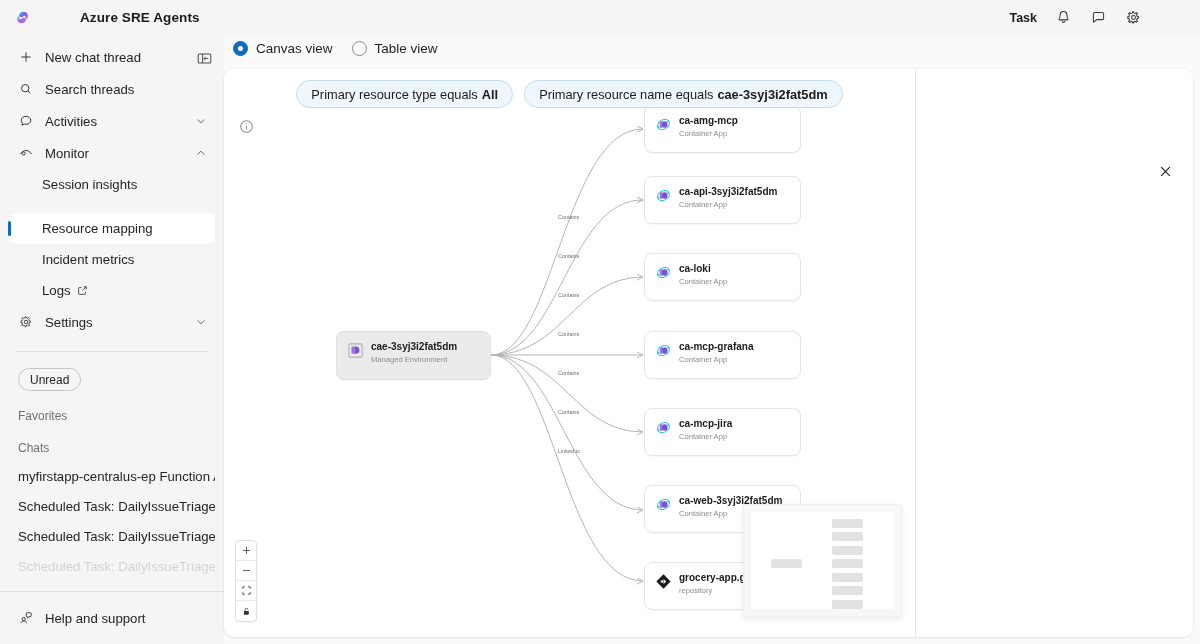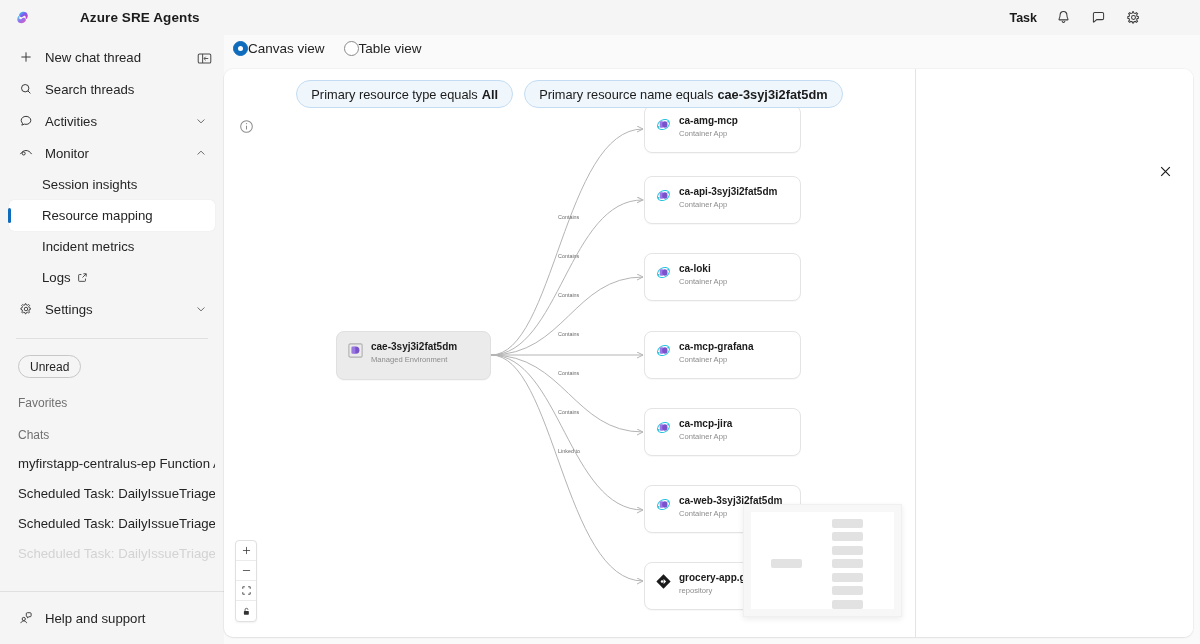--- a/index.html
+++ b/index.html
@@ -48,21 +48,21 @@
   .sb-row .lbl { flex: 1; white-space: nowrap; overflow: hidden; text-overflow: ellipsis; }
   .sb-row .chev { width: 13px; height: 13px; flex: none; color: #585858; display: flex; align-items: center; justify-content: center; }
   .sb-gap { height: 6px; }
   .sb-sub {
     height: 31px; margin: 0 9px;
     display: flex; align-items: center;
     padding-left: 33px; border-radius: 5px;
     font-size: 13.2px; color: #242424; cursor: pointer;
     position: relative; gap: 6px;
   }
-  .sb-sub.active { background: #ffffff; box-shadow: 0 0 1px rgba(0,0,0,.12); }
+  .sb-sub.active { background: #ffffff; box-shadow: 0 0 1px rgba(0,0,0,.12); margin-top: 13px; }
   .sb-sub.active::before {
     content: ""; position: absolute; left: -1px; top: 8px;
     width: 3px; height: 15px; background: #0f6cbd; border-radius: 2px;
   }
   .ext-icon { width: 11px; height: 11px; color: #3a3a3a; display: inline-flex; }
   .sb-divider { height: 1px; background: #e0e0e0; margin: 13px 16px 0 16px; }
 
   .unread-chip {
     margin: 16px 0 0 18px;
     display: inline-flex; align-items: center;
@@ -92,21 +92,21 @@
     display: flex; align-items: center; justify-content: center;
     color: #4a4a4a; z-index: 45;
   }
 
   
   .view-toggle {
     position: absolute; top: 41px; left: 233px;
     display: flex; align-items: center; gap: 19px;
     z-index: 30;
   }
-  .radio-opt { display: flex; align-items: center; cursor: pointer; font-size: 13.5px; color: #242424; }
+  .radio-opt { display: flex; align-items: center; gap: 8px; cursor: pointer; font-size: 13.5px; color: #242424; }
   .radio-dot {
     width: 15px; height: 15px; border-radius: 50%;
     border: 1px solid #8a8a8a; background: #fff;
     display: flex; align-items: center; justify-content: center; flex: none;
   }
   .radio-opt.sel .radio-dot { border: 1px solid #0f6cbd; background: #0f6cbd; }
   .radio-opt.sel .radio-dot::after {
     content: ""; width: 5px; height: 5px; border-radius: 50%; background: #fff;
   }
 

